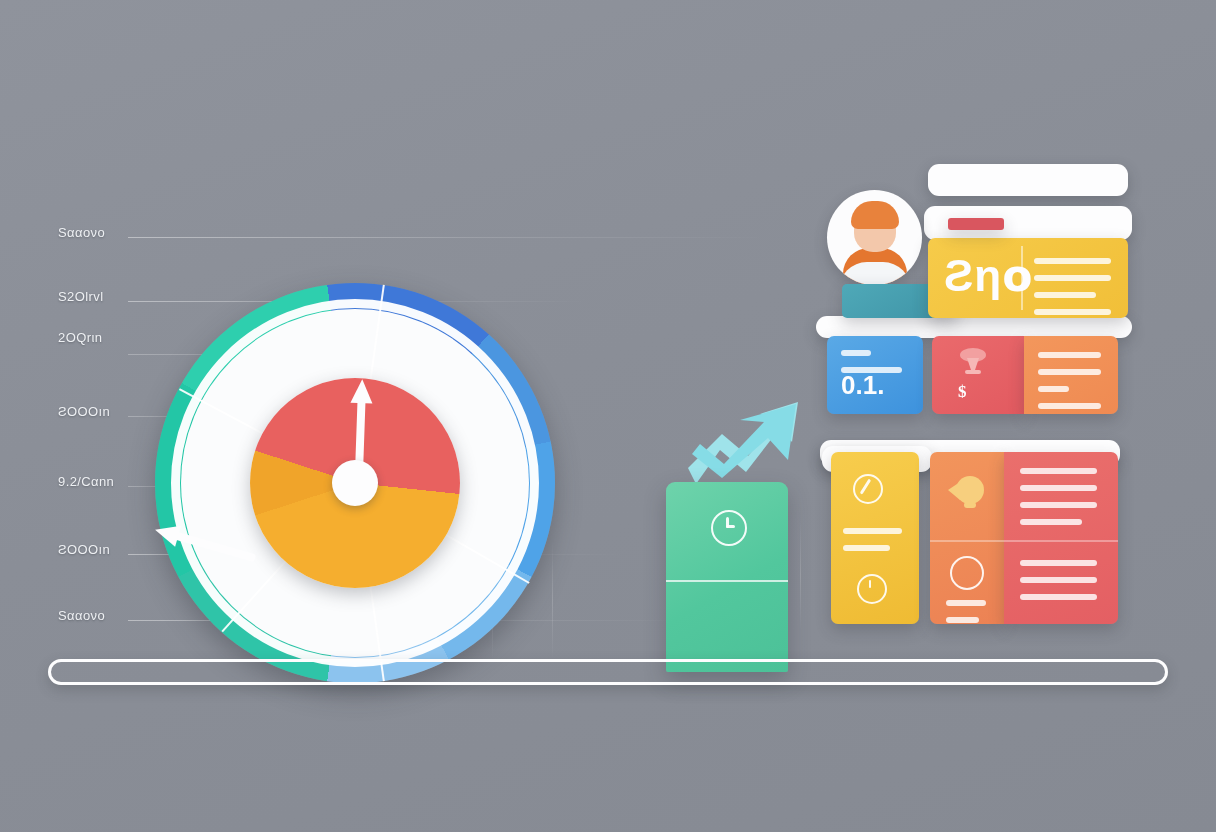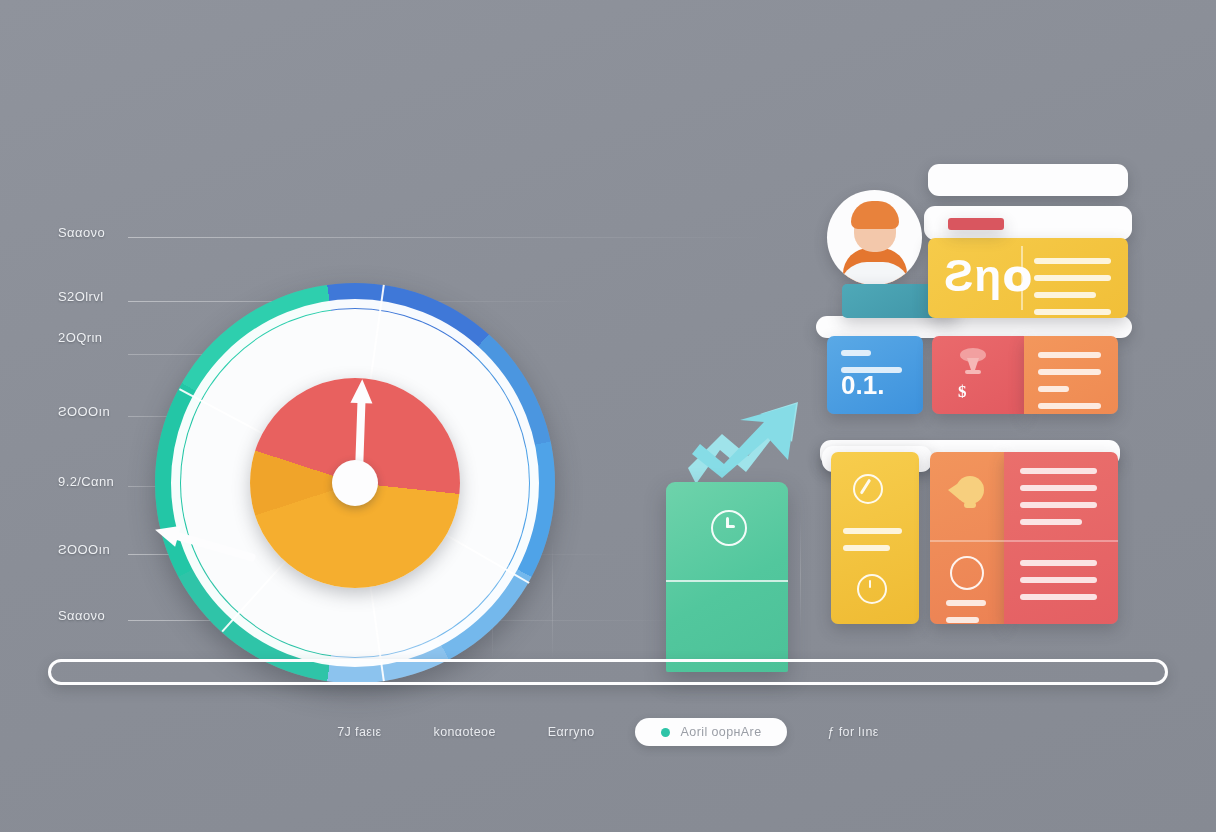--- a/index.html
+++ b/index.html
@@ -316,24 +316,14 @@
         <div class="ln l"></div>
         <div class="ln l"></div>
       </div>
     </div>
     <div id="card-split-h"></div>
 
   </div>
 
   <div id="bottom-rail"></div>
 
-  <div id="legend">
-    <div class="legend-item">7J faειε</div>
-    <div class="legend-item">konαoteοe</div>
-    <div class="legend-item">Eαrrynο</div>
-    <div class="legend-item active">
-      <span id="legend-dot"></span>
-      <span>Aoril oopнAre</span>
-    </div>
-    <div class="legend-item">ƒ for lınε</div>
-  </div>
 
 </div>
 
 </body></html>

